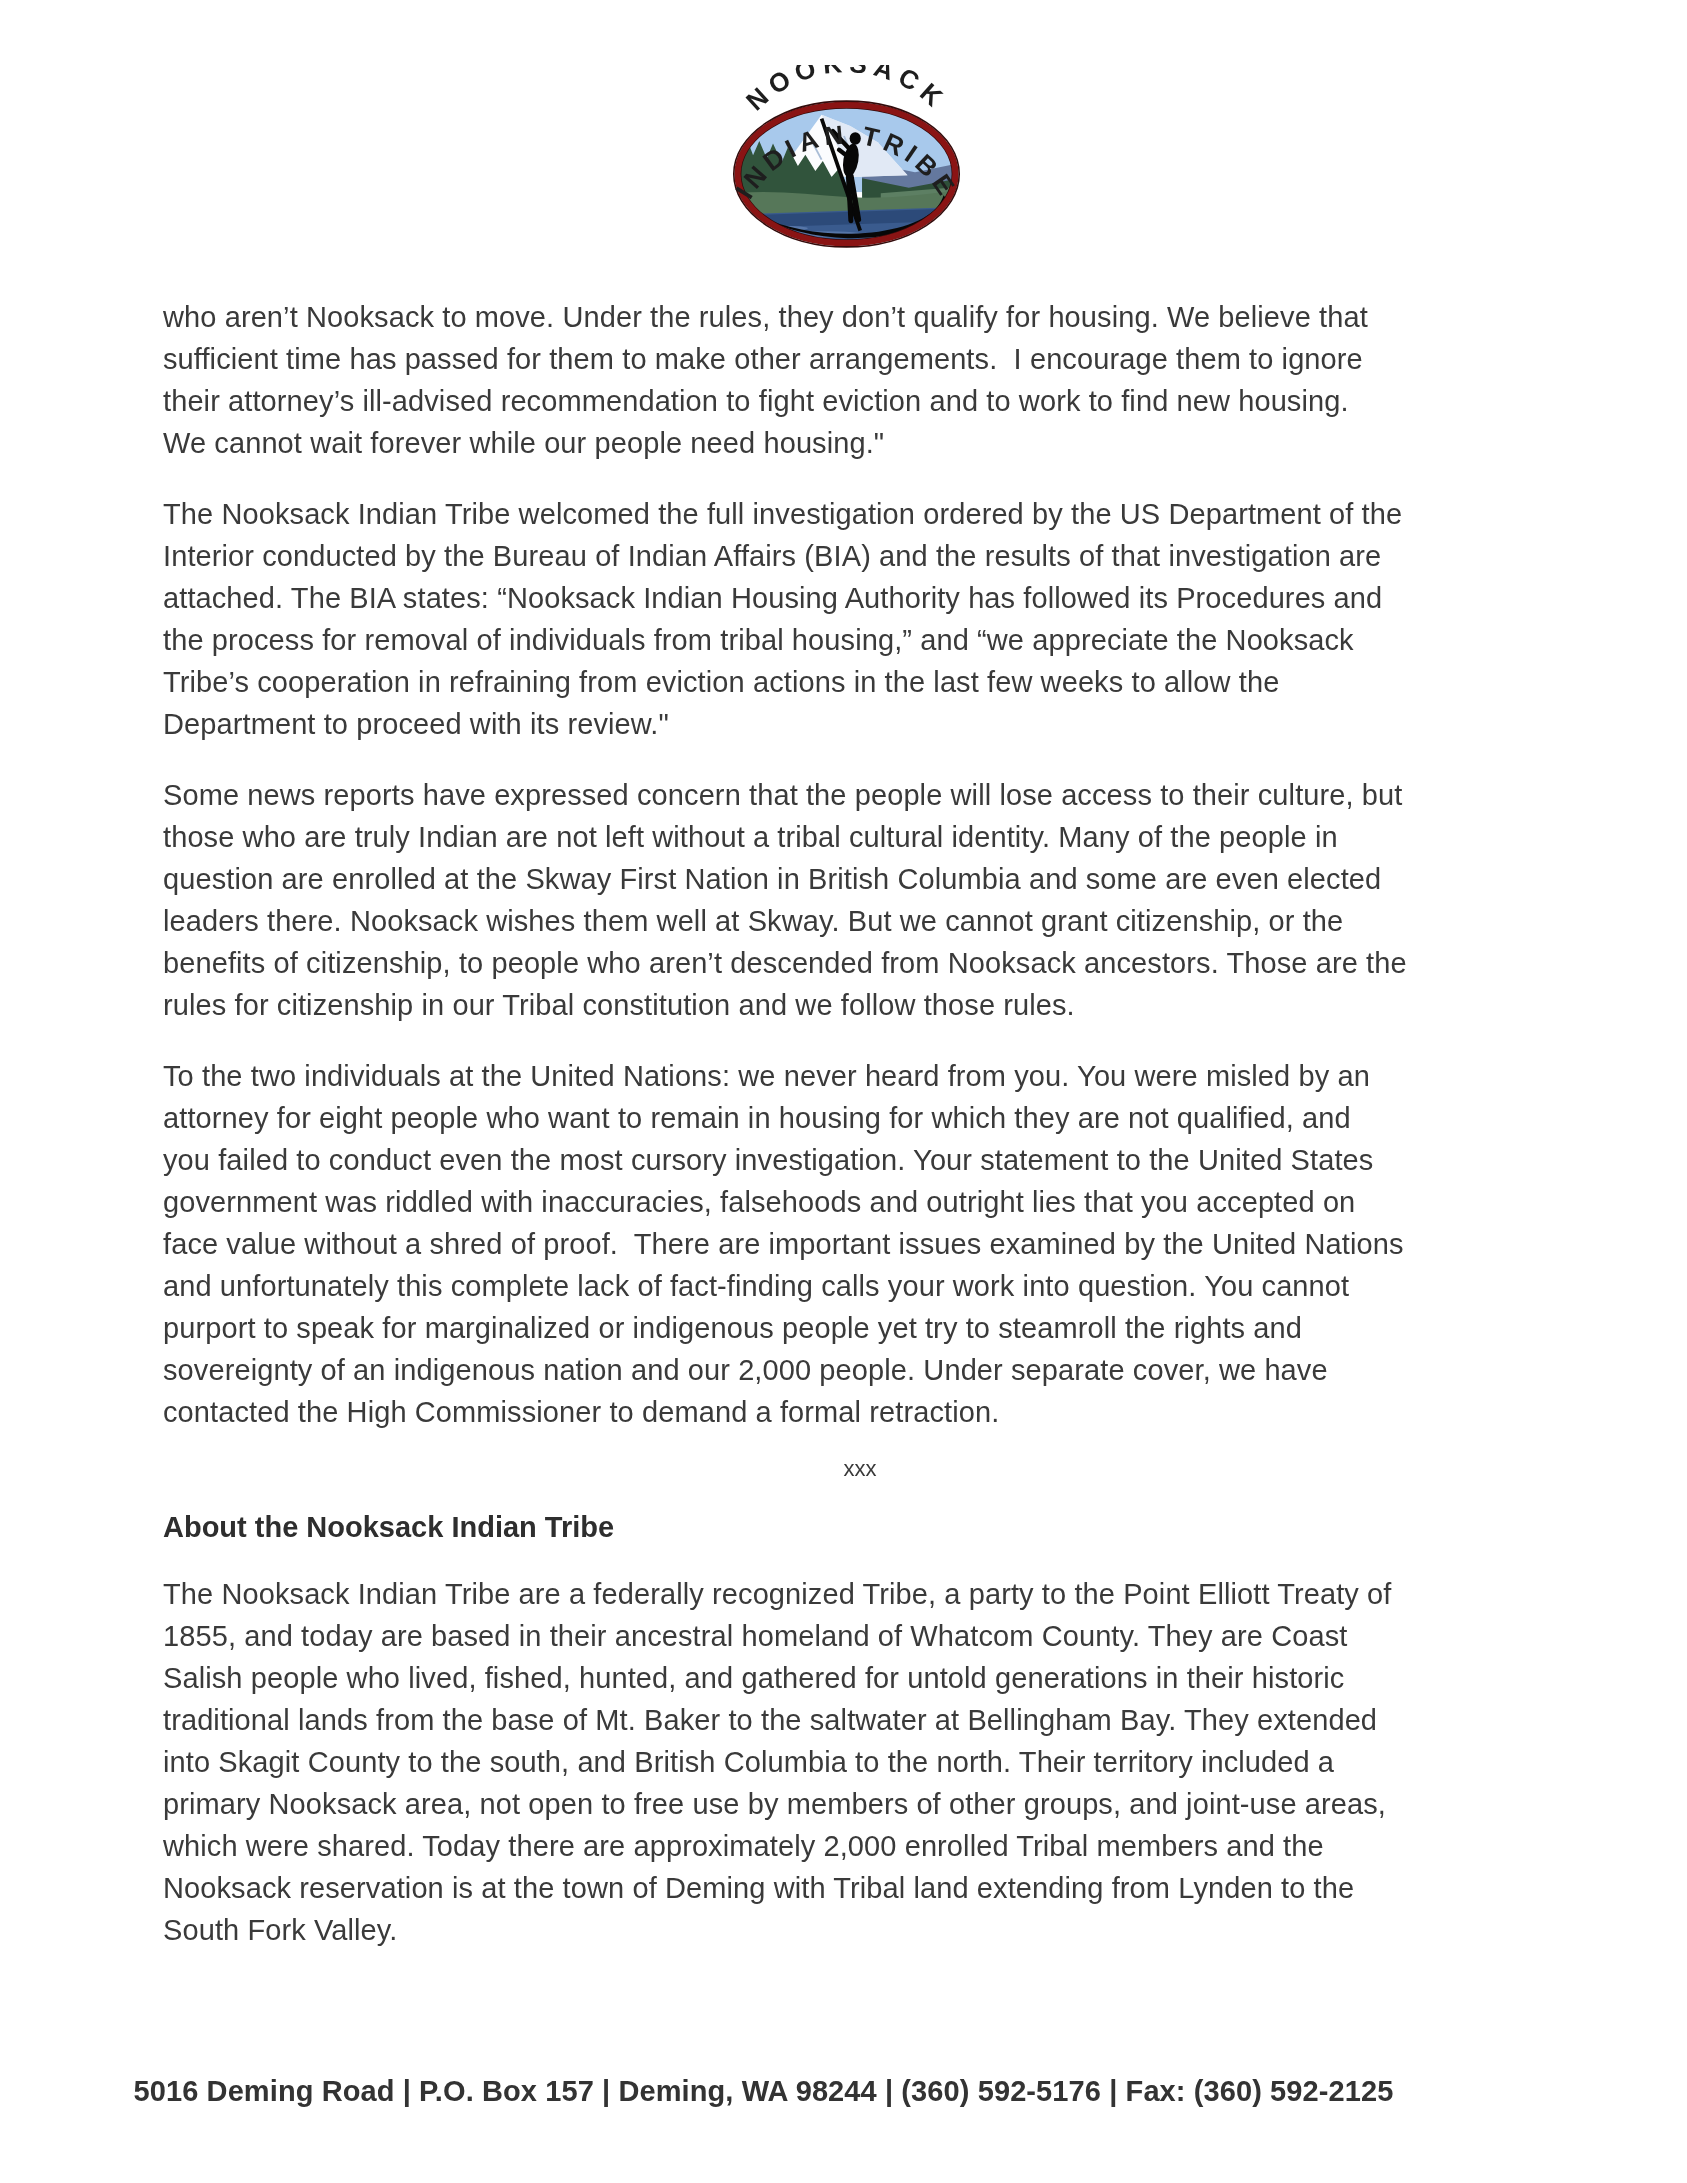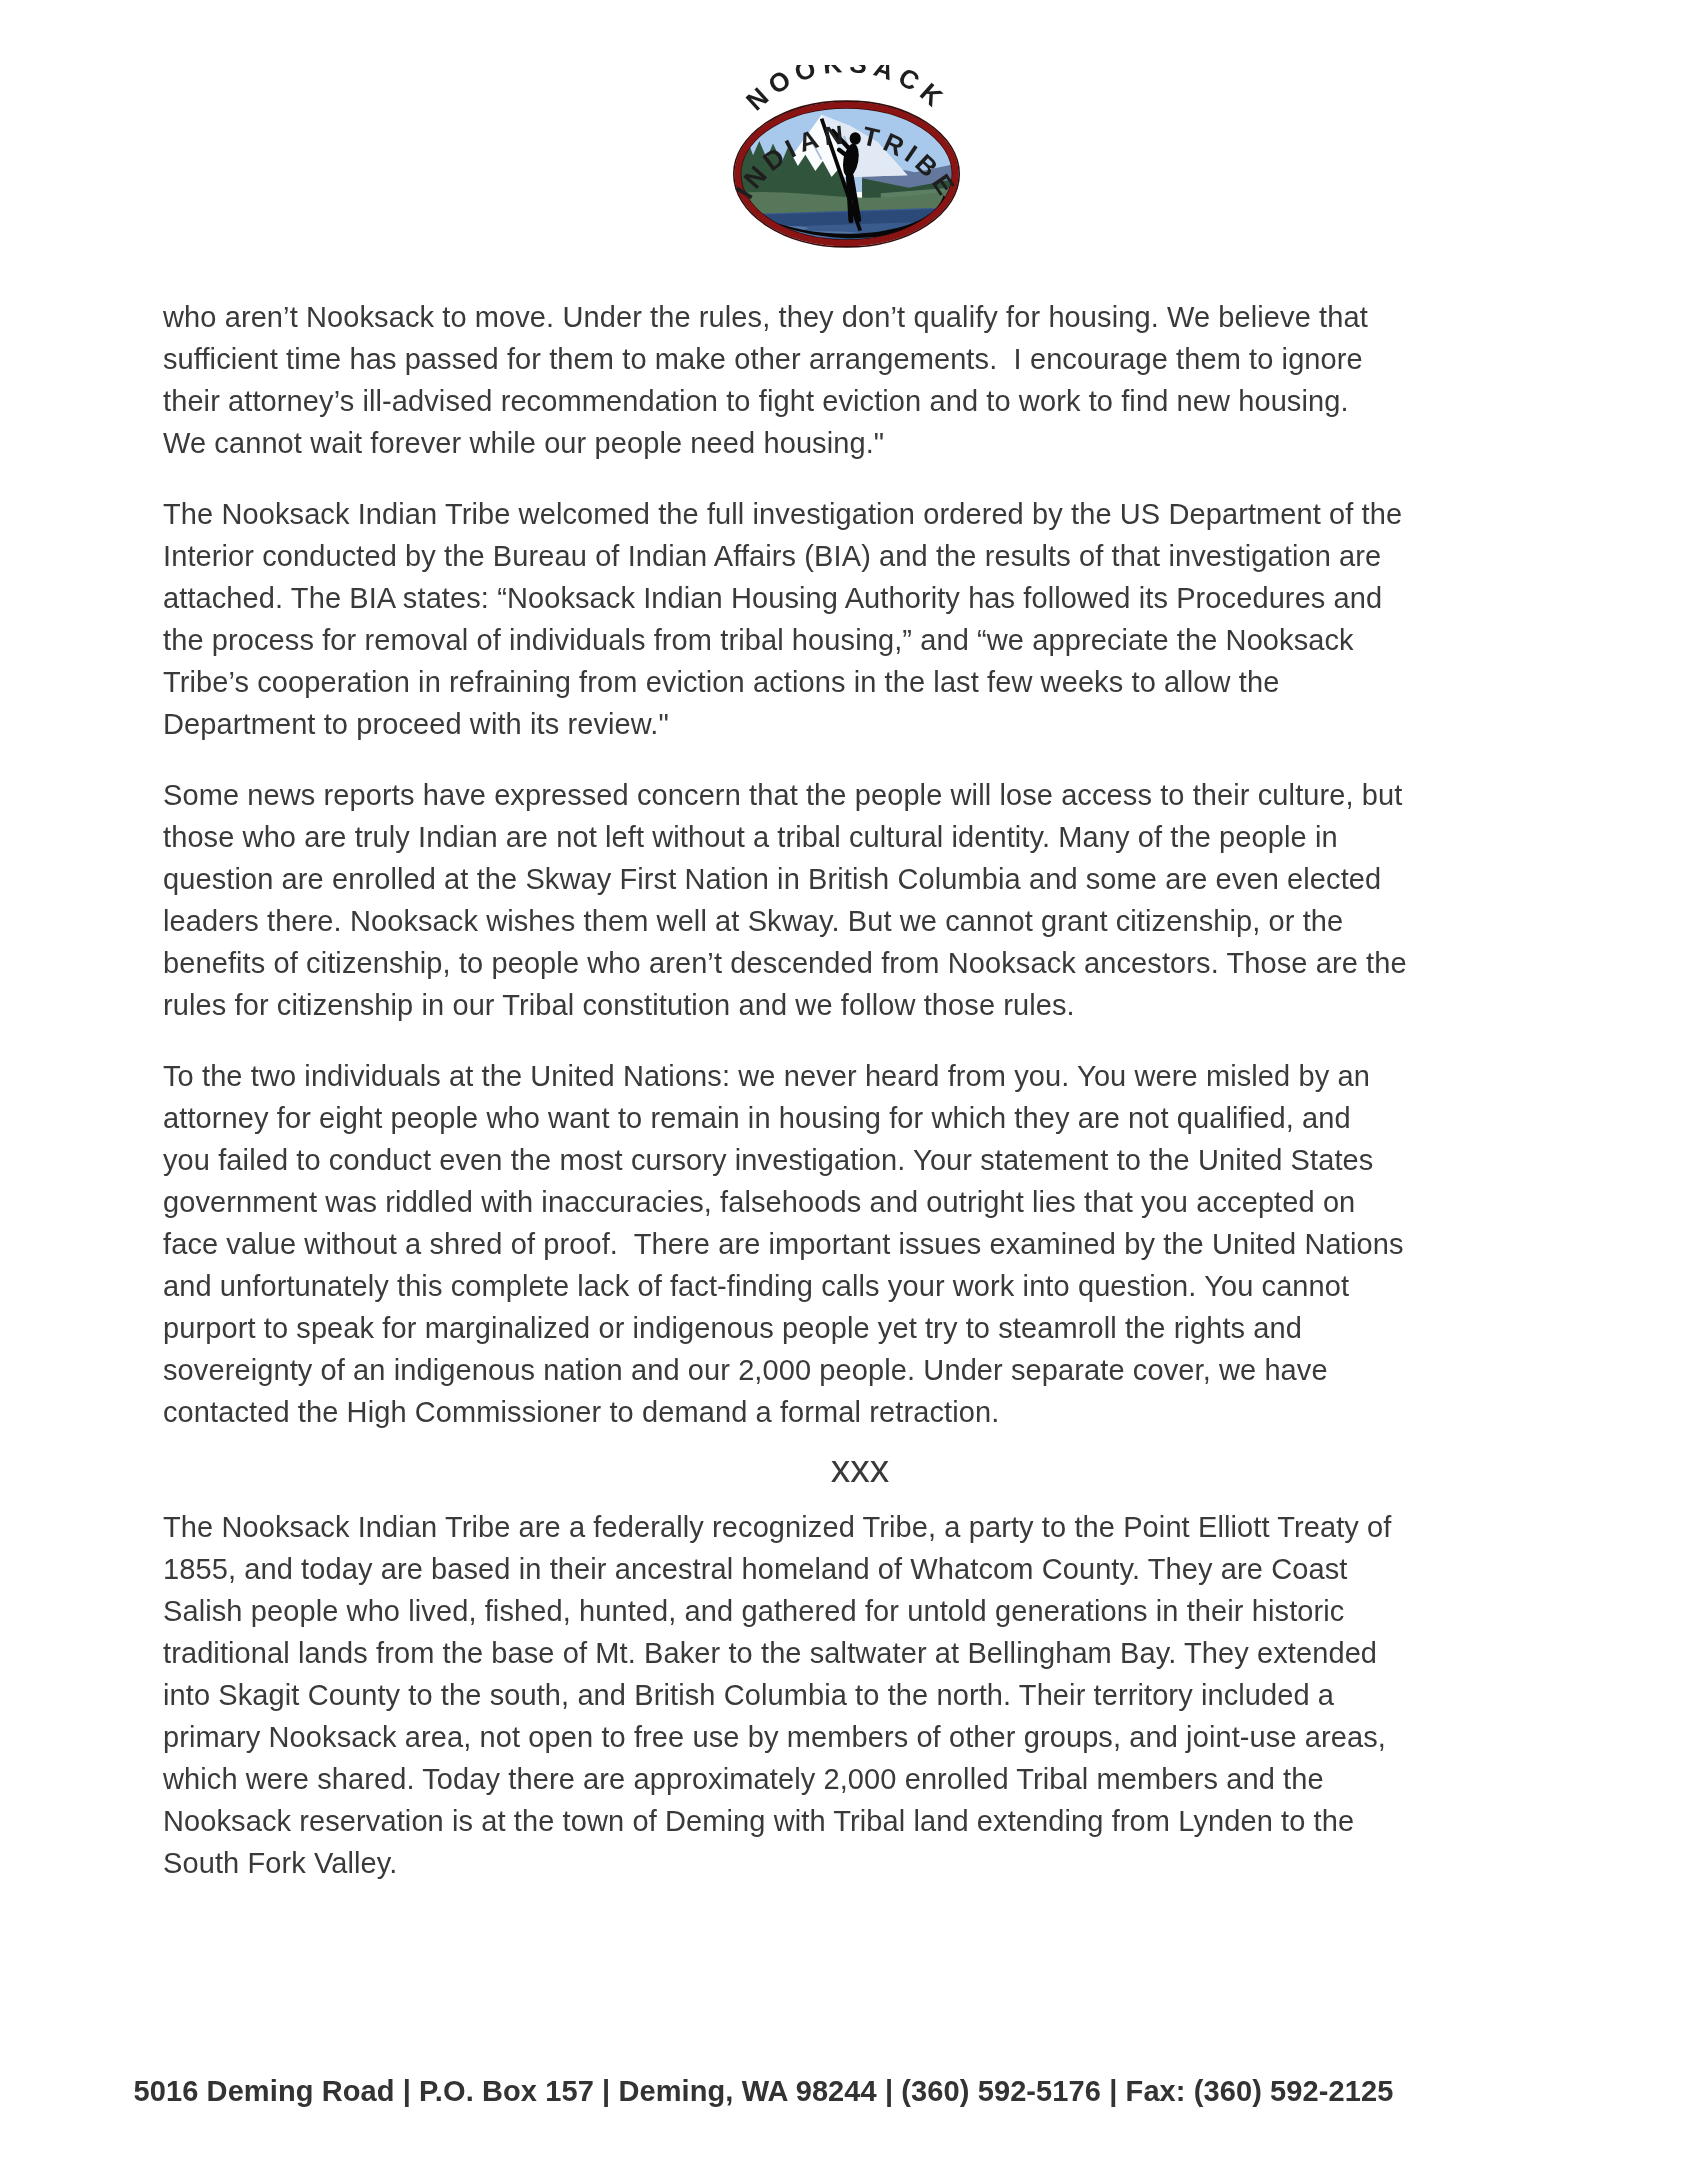--- a/index.html
+++ b/index.html
@@ -27,21 +27,21 @@
   }
   .para {
     font-size: 29px;
     line-height: 42px;
     margin: 0 0 29px 0;
     white-space: pre;
     letter-spacing: 0.1px;
   }
   .para.tight { margin-bottom: 15px; }
   .sep {
-    font-size: 39px;
+    font-size: 22px;
     line-height: 42px;
     margin: 0 0 16px 0;
     text-align: center;
   }
   .about-heading {
     font-size: 29px;
     line-height: 42px;
     font-weight: 700;
     color: #2e2e2e;
     margin: 0 0 25px 0;
@@ -156,20 +156,21 @@
     <p class="para tight">To the two individuals at the United Nations: we never heard from you. You were misled by an
 attorney for eight people who want to remain in housing for which they are not qualified, and
 you failed to conduct even the most cursory investigation. Your statement to the United States
 government was riddled with inaccuracies, falsehoods and outright lies that you accepted on
 face value without a shred of proof.  There are important issues examined by the United Nations
 and unfortunately this complete lack of fact-finding calls your work into question. You cannot
 purport to speak for marginalized or indigenous people yet try to steamroll the rights and
 sovereignty of an indigenous nation and our 2,000 people. Under separate cover, we have
 contacted the High Commissioner to demand a formal retraction.</p>
     <div class="sep">xxx</div>
+    <div class="about-heading">About the Nooksack Indian Tribe</div>
     <p class="para">The Nooksack Indian Tribe are a federally recognized Tribe, a party to the Point Elliott Treaty of
 1855, and today are based in their ancestral homeland of Whatcom County. They are Coast
 Salish people who lived, fished, hunted, and gathered for untold generations in their historic
 traditional lands from the base of Mt. Baker to the saltwater at Bellingham Bay. They extended
 into Skagit County to the south, and British Columbia to the north. Their territory included a
 primary Nooksack area, not open to free use by members of other groups, and joint-use areas,
 which were shared. Today there are approximately 2,000 enrolled Tribal members and the
 Nooksack reservation is at the town of Deming with Tribal land extending from Lynden to the
 South Fork Valley.</p>
   </div>

